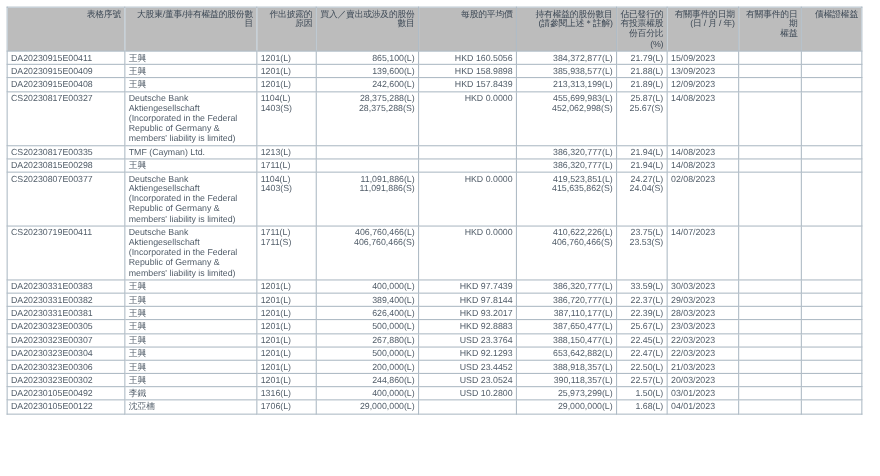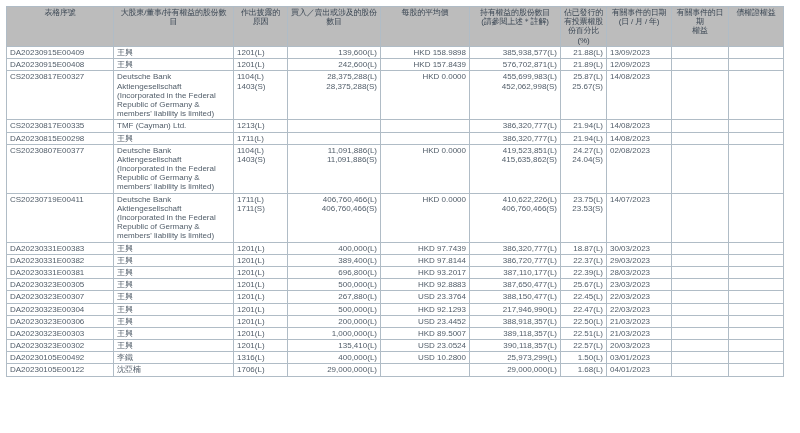--- a/index.html
+++ b/index.html
@@ -31,21 +31,21 @@
     vertical-align: top;
     padding: 1px 3px;
     overflow: hidden;
     white-space: pre-line;
     word-wrap: break-word;
   }
   table.disclosure th {
     background: #bcbcbc;
     color: #3b4754;
     font-weight: normal;
-    text-align: center;
+    text-align: right;
     letter-spacing: -0.2px;
     height: 37px;
   }
   table.disclosure td.al-left  { text-align: left; }
   table.disclosure td.al-right { text-align: right; }
   .link-underline {
     cursor: pointer;
   }
 </style>
 </head>
@@ -79,38 +79,50 @@
 (%)</th>
           <th>有關事件的日期
 (日 / 月 / 年)</th>
           <th>有關事件的日期
 權益</th>
           <th>債權證權益</th>
         </tr>
     </thead>
     <tbody>
         <tr>
+          <td class="al-left">DA20230915E00411</td>
+          <td class="al-left">王興</td>
+          <td class="al-left">1201(L)</td>
+          <td class="al-right">865,100(L)</td>
+          <td class="al-right">HKD 160.5056</td>
+          <td class="al-right">384,372,877(L)</td>
+          <td class="al-right">21.79(L)</td>
+          <td class="al-left">15/09/2023</td>
+          <td class="al-left"></td>
+          <td class="al-left"></td>
+        </tr>
+        <tr>
           <td class="al-left">DA20230915E00409</td>
           <td class="al-left">王興</td>
           <td class="al-left">1201(L)</td>
           <td class="al-right">139,600(L)</td>
           <td class="al-right">HKD 158.9898</td>
           <td class="al-right">385,938,577(L)</td>
           <td class="al-right">21.88(L)</td>
           <td class="al-left">13/09/2023</td>
           <td class="al-left"></td>
           <td class="al-left"></td>
         </tr>
         <tr>
           <td class="al-left">DA20230915E00408</td>
           <td class="al-left">王興</td>
           <td class="al-left">1201(L)</td>
           <td class="al-right">242,600(L)</td>
           <td class="al-right">HKD 157.8439</td>
-          <td class="al-right">576,702,871(L)</td>
+          <td class="al-right">213,313,199(L)</td>
           <td class="al-right">21.89(L)</td>
           <td class="al-left">12/09/2023</td>
           <td class="al-left"></td>
           <td class="al-left"></td>
         </tr>
         <tr>
           <td class="al-left">CS20230817E00327</td>
           <td class="al-left">Deutsche Bank Aktiengesellschaft (Incorporated in the Federal Republic of Germany &amp; members' liability is limited)</td>
           <td class="al-left">1104(L)
 1403(S)</td>
@@ -181,42 +193,42 @@
           <td class="al-left"></td>
           <td class="al-left"></td>
         </tr>
         <tr>
           <td class="al-left">DA20230331E00383</td>
           <td class="al-left">王興</td>
           <td class="al-left">1201(L)</td>
           <td class="al-right">400,000(L)</td>
           <td class="al-right">HKD 97.7439</td>
           <td class="al-right">386,320,777(L)</td>
-          <td class="al-right">18.87(L)</td>
+          <td class="al-right">33.59(L)</td>
           <td class="al-left">30/03/2023</td>
           <td class="al-left"></td>
           <td class="al-left"></td>
         </tr>
         <tr>
           <td class="al-left">DA20230331E00382</td>
           <td class="al-left">王興</td>
           <td class="al-left">1201(L)</td>
           <td class="al-right">389,400(L)</td>
           <td class="al-right">HKD 97.8144</td>
           <td class="al-right">386,720,777(L)</td>
           <td class="al-right">22.37(L)</td>
           <td class="al-left">29/03/2023</td>
           <td class="al-left"></td>
           <td class="al-left"></td>
         </tr>
         <tr>
           <td class="al-left">DA20230331E00381</td>
           <td class="al-left">王興</td>
           <td class="al-left">1201(L)</td>
-          <td class="al-right">696,800(L)</td>
+          <td class="al-right">626,400(L)</td>
           <td class="al-right">HKD 93.2017</td>
           <td class="al-right">387,110,177(L)</td>
           <td class="al-right">22.39(L)</td>
           <td class="al-left">28/03/2023</td>
           <td class="al-left"></td>
           <td class="al-left"></td>
         </tr>
         <tr>
           <td class="al-left">DA20230323E00305</td>
           <td class="al-left">王興</td>
@@ -240,55 +252,43 @@
           <td class="al-left">22/03/2023</td>
           <td class="al-left"></td>
           <td class="al-left"></td>
         </tr>
         <tr>
           <td class="al-left">DA20230323E00304</td>
           <td class="al-left">王興</td>
           <td class="al-left">1201(L)</td>
           <td class="al-right">500,000(L)</td>
           <td class="al-right">HKD 92.1293</td>
-          <td class="al-right">217,946,990(L)</td>
+          <td class="al-right">653,642,882(L)</td>
           <td class="al-right">22.47(L)</td>
           <td class="al-left">22/03/2023</td>
           <td class="al-left"></td>
           <td class="al-left"></td>
         </tr>
         <tr>
           <td class="al-left">DA20230323E00306</td>
           <td class="al-left">王興</td>
           <td class="al-left">1201(L)</td>
           <td class="al-right">200,000(L)</td>
           <td class="al-right">USD 23.4452</td>
           <td class="al-right">388,918,357(L)</td>
           <td class="al-right">22.50(L)</td>
           <td class="al-left">21/03/2023</td>
           <td class="al-left"></td>
           <td class="al-left"></td>
         </tr>
         <tr>
-          <td class="al-left">DA20230323E00303</td>
-          <td class="al-left">王興</td>
-          <td class="al-left">1201(L)</td>
-          <td class="al-right">1,000,000(L)</td>
-          <td class="al-right">HKD 89.5007</td>
-          <td class="al-right">389,118,357(L)</td>
-          <td class="al-right">22.51(L)</td>
-          <td class="al-left">21/03/2023</td>
-          <td class="al-left"></td>
-          <td class="al-left"></td>
-        </tr>
-        <tr>
           <td class="al-left">DA20230323E00302</td>
           <td class="al-left">王興</td>
           <td class="al-left">1201(L)</td>
-          <td class="al-right">135,410(L)</td>
+          <td class="al-right">244,860(L)</td>
           <td class="al-right">USD 23.0524</td>
           <td class="al-right">390,118,357(L)</td>
           <td class="al-right">22.57(L)</td>
           <td class="al-left">20/03/2023</td>
           <td class="al-left"></td>
           <td class="al-left"></td>
         </tr>
         <tr>
           <td class="al-left">DA20230105E00492</td>
           <td class="al-left">李鐵</td>

